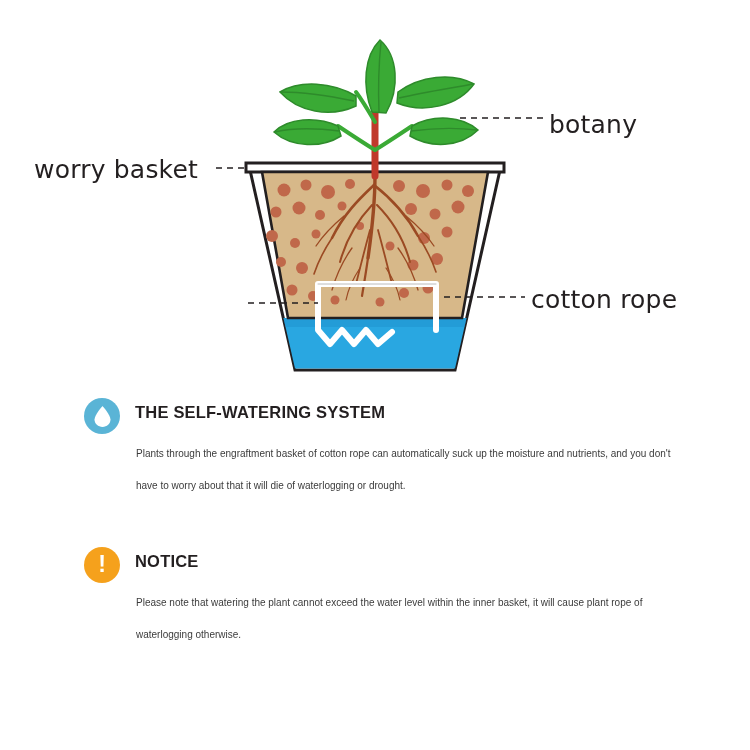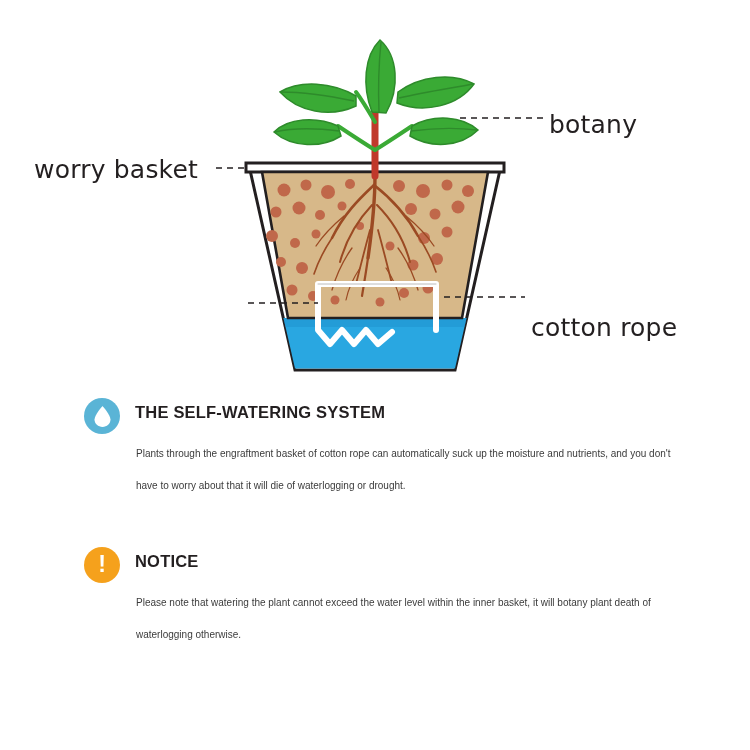--- a/index.html
+++ b/index.html
@@ -34,21 +34,21 @@
     position: absolute;
     font-family: "DejaVu Sans", sans-serif;
     font-size: 25px;
     color: #231f20;
     white-space: nowrap;
     letter-spacing: 0.2px;
   }
   #label-botany   { left: 549px; top: 110px; }
   #label-inner    { left: 34px;  top: 155px; }
   #label-water    { left: 80px;  top: 291px; }
-  #label-cotton   { left: 531px; top: 285px; margin-top: 28px; }
+  #label-cotton   { left: 531px; top: 285px; }
 
   
   #info-area {
     position: absolute;
     left: 0;
     top: 382px;
     width: 670px;
     height: 368px;
   }
   .info-block {
@@ -234,15 +234,15 @@
     </div>
     <div class="block-title">THE SELF-WATERING SYSTEM</div>
     <div class="block-body">Plants through the engraftment basket of cotton rope can automatically suck up the moisture and nutrients, and you don't have to worry about that it will die of waterlogging or drought.</div>
   </div>
 
   <div class="info-block" id="block-notice">
     <div class="badge badge-notice">
       <span class="bang">!</span>
     </div>
     <div class="block-title">NOTICE</div>
-    <div class="block-body">Please note that watering the plant cannot exceed the water level within the inner basket, it will botany plant death of waterlogging otherwise.</div>
+    <div class="block-body">Please note that watering the plant cannot exceed the water level within the inner basket, it will cause plant rope of waterlogging otherwise.</div>
   </div>
 </div>
 
 </body></html>

